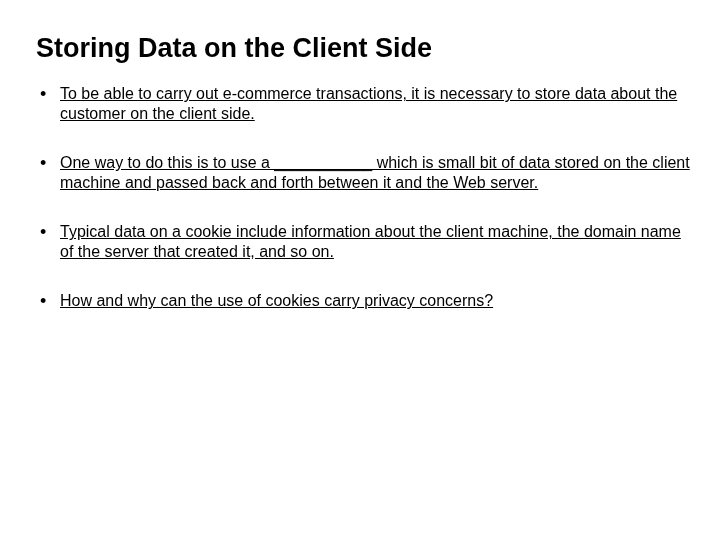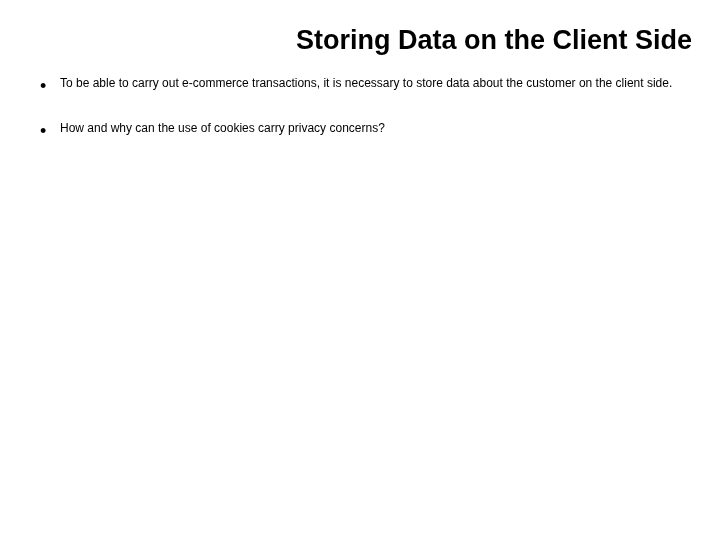--- a/index.html
+++ b/index.html
@@ -13,46 +13,48 @@
   }
   .slide {
     box-sizing: border-box;
     width: 720px;
     height: 540px;
     padding: 24px 28px 24px 28px;
   }
   .title {
     font-size: 27px;
     font-weight: bold;
-    margin: 0 0 20px 8px;
+    margin: 8px 0 20px 8px;
     line-height: 1.2;
-    text-align: right;
   }
   ul.bullets {
     list-style: none;
     margin: 0;
     padding: 0;
   }
   ul.bullets > li {
     position: relative;
-    font-size: 12px;
+    font-size: 16px;
     line-height: 1.22;
     padding-left: 32px;
     margin-bottom: 30px;
+    text-decoration: underline;
   }
   ul.bullets > li::before {
     content: "•";
     position: absolute;
     left: 12px;
     top: 0;
     font-size: 18px;
   }
 </style>
 </head>
 <body>
 
 <div class="slide">
   <h1 class="title">Storing Data on the Client Side</h1>
   <ul class="bullets">
     <li>To be able to carry out e-commerce transactions, it is necessary to store data about the customer on the client side.</li>
+    <li>One way to do this is to use a ___________ which is small bit of data stored on the client machine and passed back and forth between it and the Web server.</li>
+    <li>Typical data on a cookie include information about the client machine, the domain name of the server that created it, and so on.</li>
     <li>How and why can the use of cookies carry privacy concerns?</li>
   </ul>
 </div>
 
 </body></html>

